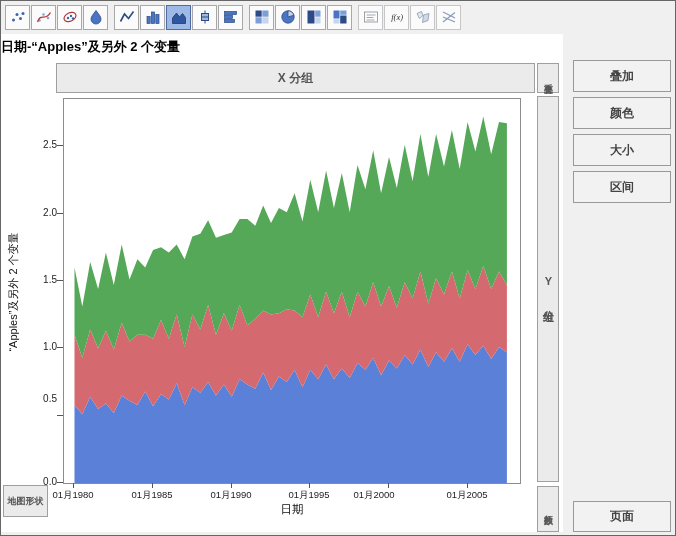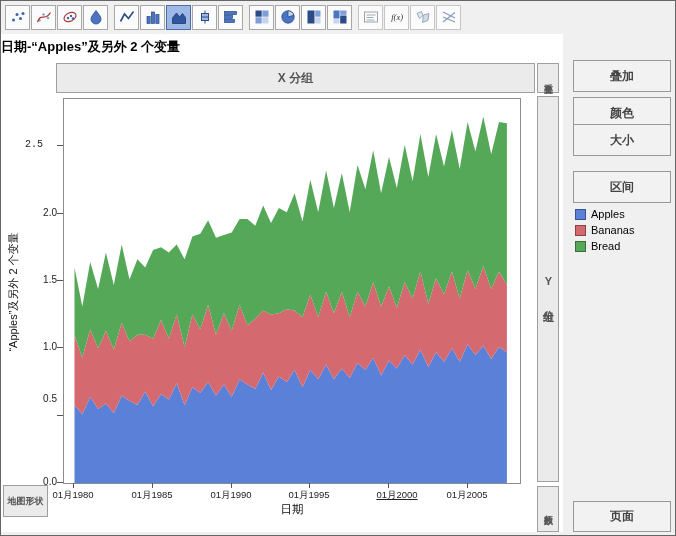--- a/index.html
+++ b/index.html
@@ -23,21 +23,21 @@
   #zone-ovl  { left:536px; top:62px;  width:22px;  height:30px; font-size:9px; }
   #zone-y    { left:536px; top:95px;  width:22px;  height:386px; font-size:11px; }
   #zone-freq { left:536px; top:485px; width:22px;  height:46px; font-size:9px; }
   #zone-map  { left:2px;   top:484px; width:45px;  height:32px; font-size:9px; }
   .vtext { writing-mode:vertical-lr; text-orientation:upright; letter-spacing:1px; }
   .panel-btn { position:absolute; left:572px; width:98px; height:32px; background:#f2f2f2;
                border:1px solid #999; display:flex; align-items:center; justify-content:center;
                font-weight:bold; font-size:12px; color:#444; }
   #btn-stack    { top:59px; }
   #btn-color    { top:96px; }
-  #btn-size     { top:123px; }
+  #btn-size     { top:133px; }
   #btn-interval { top:170px; }
   #btn-page     { top:500px; height:31px; }
   .legend { position:absolute; left:574px; top:205px; }
   .legend-row { display:flex; align-items:center; height:16px; }
   .swatch { width:11px; height:11px; margin-right:5px; border:1px solid rgba(0,0,0,0.35); flex:0 0 auto; }
   .legend-label { font-size:11px; color:#000; }
   .plot-frame { position:absolute; left:62px; top:97px; width:458px; height:386px;
                 background:#fff; border:1px solid #8c8c8c; }
   .x-title { position:absolute; left:62px; top:501px; width:458px; text-align:center;
              font-size:11.5px; color:#111; }
@@ -198,34 +198,20 @@
   <div class="zone" id="zone-map">
     <span>地图形状</span>
   </div>
 
   <div class="panel-btn" id="btn-color">颜色</div>
   <div class="panel-btn" id="btn-stack">叠加</div>
   <div class="panel-btn" id="btn-size">大小</div>
   <div class="panel-btn" id="btn-page">页面</div>
   <div class="panel-btn" id="btn-interval">区间</div>
 
-  <div class="legend">
-      <div class="legend-row">
-        <span class="swatch" style="background: rgb(91, 128, 216);"></span>
-        <span class="legend-label">Apples</span>
-      </div>
-      <div class="legend-row">
-        <span class="swatch" style="background: rgb(212, 105, 111);"></span>
-        <span class="legend-label">Bananas</span>
-      </div>
-      <div class="legend-row">
-        <span class="swatch" style="background: rgb(85, 168, 87);"></span>
-        <span class="legend-label">Bread</span>
-      </div>
-    </div>
 
   <div class="plot-frame">
     <svg id="plot-svg" width="456" height="384">
         <path d="M10.5 305.9 L18.3 315.3 L26.2 297.8 L34.1 309.9 L41.9 304.5 L49.8 313.9 L57.7 296.4 L65.5 301.8 L73.4 305.9 L81.2 292.4 L89.1 307.2 L97.0 295.1 L104.8 300.5 L112.7 284.3 L120.6 305.9 L128.4 288.3 L136.3 293.7 L144.1 282.9 L152.0 296.4 L159.9 285.6 L167.7 297.8 L175.6 280.3 L183.4 285.6 L191.3 289.7 L199.2 273.5 L207.0 291.0 L214.9 277.6 L222.8 282.9 L230.6 270.8 L238.5 288.3 L246.3 270.8 L254.2 280.3 L262.1 265.4 L269.9 280.3 L277.8 269.5 L285.7 278.9 L293.5 264.1 L301.4 270.8 L309.2 258.7 L317.1 276.2 L325.0 261.4 L332.8 269.5 L340.7 256.0 L348.6 265.4 L356.4 250.6 L364.3 268.1 L372.1 253.3 L380.0 262.7 L387.9 249.3 L395.7 262.7 L403.6 245.2 L411.4 256.0 L419.3 246.6 L427.2 260.0 L435.0 247.9 L442.9 253.3 L442.9 384.0 L435.0 384.0 L427.2 384.0 L419.3 384.0 L411.4 384.0 L403.6 384.0 L395.7 384.0 L387.9 384.0 L380.0 384.0 L372.1 384.0 L364.3 384.0 L356.4 384.0 L348.6 384.0 L340.7 384.0 L332.8 384.0 L325.0 384.0 L317.1 384.0 L309.2 384.0 L301.4 384.0 L293.5 384.0 L285.7 384.0 L277.8 384.0 L269.9 384.0 L262.1 384.0 L254.2 384.0 L246.3 384.0 L238.5 384.0 L230.6 384.0 L222.8 384.0 L214.9 384.0 L207.0 384.0 L199.2 384.0 L191.3 384.0 L183.4 384.0 L175.6 384.0 L167.7 384.0 L159.9 384.0 L152.0 384.0 L144.1 384.0 L136.3 384.0 L128.4 384.0 L120.6 384.0 L112.7 384.0 L104.8 384.0 L97.0 384.0 L89.1 384.0 L81.2 384.0 L73.4 384.0 L65.5 384.0 L57.7 384.0 L49.8 384.0 L41.9 384.0 L34.1 384.0 L26.2 384.0 L18.3 384.0 L10.5 384.0 Z" fill="#5b80d8"></path>
         <path d="M10.5 235.8 L18.3 258.7 L26.2 230.4 L34.1 249.3 L41.9 231.7 L49.8 250.6 L57.7 223.7 L65.5 242.5 L73.4 235.8 L81.2 235.8 L89.1 239.8 L97.0 221.0 L104.8 239.8 L112.7 215.6 L120.6 247.9 L128.4 215.6 L136.3 230.4 L144.1 206.1 L152.0 235.8 L159.9 214.2 L167.7 231.7 L175.6 206.1 L183.4 226.4 L191.3 219.6 L199.2 211.5 L207.0 215.6 L214.9 214.2 L222.8 210.2 L230.6 211.5 L238.5 218.3 L246.3 195.4 L254.2 218.3 L262.1 192.7 L269.9 214.2 L277.8 192.7 L285.7 218.3 L293.5 192.7 L301.4 207.5 L309.2 183.2 L317.1 207.5 L325.0 187.3 L332.8 208.8 L340.7 183.2 L348.6 199.4 L356.4 172.5 L364.3 204.8 L372.1 179.2 L380.0 195.4 L387.9 172.5 L395.7 199.4 L403.6 171.1 L411.4 190.0 L419.3 167.1 L427.2 190.0 L435.0 172.5 L442.9 185.9 L442.9 253.3 L435.0 247.9 L427.2 260.0 L419.3 246.6 L411.4 256.0 L403.6 245.2 L395.7 262.7 L387.9 249.3 L380.0 262.7 L372.1 253.3 L364.3 268.1 L356.4 250.6 L348.6 265.4 L340.7 256.0 L332.8 269.5 L325.0 261.4 L317.1 276.2 L309.2 258.7 L301.4 270.8 L293.5 264.1 L285.7 278.9 L277.8 269.5 L269.9 280.3 L262.1 265.4 L254.2 280.3 L246.3 270.8 L238.5 288.3 L230.6 270.8 L222.8 282.9 L214.9 277.6 L207.0 291.0 L199.2 273.5 L191.3 289.7 L183.4 285.6 L175.6 280.3 L167.7 297.8 L159.9 285.6 L152.0 296.4 L144.1 282.9 L136.3 293.7 L128.4 288.3 L120.6 305.9 L112.7 284.3 L104.8 300.5 L97.0 295.1 L89.1 307.2 L81.2 292.4 L73.4 305.9 L65.5 301.8 L57.7 296.4 L49.8 313.9 L41.9 304.5 L34.1 309.9 L26.2 297.8 L18.3 315.3 L10.5 305.9 Z" fill="#d4696f"></path>
         <path d="M10.5 168.4 L18.3 207.5 L26.2 163.0 L34.1 190.0 L41.9 153.6 L49.8 185.9 L57.7 145.5 L65.5 180.5 L73.4 160.3 L81.2 168.4 L89.1 150.9 L97.0 148.2 L104.8 153.6 L112.7 145.5 L120.6 160.3 L128.4 137.4 L136.3 134.7 L144.1 121.3 L152.0 138.8 L159.9 136.1 L167.7 133.4 L175.6 119.9 L183.4 119.9 L191.3 126.7 L199.2 106.4 L207.0 124.0 L214.9 109.1 L222.8 113.2 L230.6 94.3 L238.5 122.6 L246.3 80.8 L254.2 113.2 L262.1 71.4 L269.9 109.1 L277.8 74.1 L285.7 113.2 L293.5 66.0 L301.4 90.3 L309.2 51.2 L317.1 94.3 L325.0 57.9 L332.8 88.9 L340.7 45.8 L348.6 82.2 L356.4 35.0 L364.3 78.1 L372.1 35.0 L380.0 67.4 L387.9 31.0 L395.7 70.1 L403.6 22.9 L411.4 52.5 L419.3 17.5 L427.2 55.2 L435.0 22.9 L442.9 24.3 L442.9 185.9 L435.0 172.5 L427.2 190.0 L419.3 167.1 L411.4 190.0 L403.6 171.1 L395.7 199.4 L387.9 172.5 L380.0 195.4 L372.1 179.2 L364.3 204.8 L356.4 172.5 L348.6 199.4 L340.7 183.2 L332.8 208.8 L325.0 187.3 L317.1 207.5 L309.2 183.2 L301.4 207.5 L293.5 192.7 L285.7 218.3 L277.8 192.7 L269.9 214.2 L262.1 192.7 L254.2 218.3 L246.3 195.4 L238.5 218.3 L230.6 211.5 L222.8 210.2 L214.9 214.2 L207.0 215.6 L199.2 211.5 L191.3 219.6 L183.4 226.4 L175.6 206.1 L167.7 231.7 L159.9 214.2 L152.0 235.8 L144.1 206.1 L136.3 230.4 L128.4 215.6 L120.6 247.9 L112.7 215.6 L104.8 239.8 L97.0 221.0 L89.1 239.8 L81.2 235.8 L73.4 235.8 L65.5 242.5 L57.7 223.7 L49.8 250.6 L41.9 231.7 L34.1 249.3 L26.2 230.4 L18.3 258.7 L10.5 235.8 Z" fill="#55a857"></path>
       </svg>
   </div>
 
   <div class="x-title">日期</div>
@@ -234,26 +220,26 @@
     <div style="position: absolute; left: 24px; top: 475px; width: 32px; text-align: right; font-size: 10px; color: rgb(34, 34, 34);">0.0</div>
     <div style="position: absolute; left: 56px; top: 414px; width: 6px; height: 1px; background: rgb(85, 85, 85);"></div>
     <div style="position: absolute; left: 24px; top: 392px; width: 32px; text-align: right; font-size: 10px; color: rgb(34, 34, 34);">0.5</div>
     <div style="position: absolute; left: 56px; top: 346px; width: 6px; height: 1px; background: rgb(85, 85, 85);"></div>
     <div style="position: absolute; left: 24px; top: 340px; width: 32px; text-align: right; font-size: 10px; color: rgb(34, 34, 34);">1.0</div>
     <div style="position: absolute; left: 56px; top: 279px; width: 6px; height: 1px; background: rgb(85, 85, 85);"></div>
     <div style="position: absolute; left: 24px; top: 273px; width: 32px; text-align: right; font-size: 10px; color: rgb(34, 34, 34);">1.5</div>
     <div style="position: absolute; left: 56px; top: 212px; width: 6px; height: 1px; background: rgb(85, 85, 85);"></div>
     <div style="position: absolute; left: 24px; top: 206px; width: 32px; text-align: right; font-size: 10px; color: rgb(34, 34, 34);">2.0</div>
     <div style="position: absolute; left: 56px; top: 144px; width: 6px; height: 1px; background: rgb(85, 85, 85);"></div>
-    <div style="position: absolute; left: 24px; top: 138px; width: 32px; text-align: left; font-size: 10px; color: rgb(34, 34, 34); font-family: Liberation Mono, monospace;">2.5</div>
+    <div style="position: absolute; left: 24px; top: 138px; width: 32px; text-align: right; font-size: 10px; color: rgb(34, 34, 34);">2.5</div>
     <div style="position: absolute; left: 72px; top: 482px; width: 1px; height: 5px; background: rgb(85, 85, 85);"></div>
     <div style="position: absolute; left: 42px; top: 488px; width: 60px; text-align: center; font-size: 9.5px; color: rgb(34, 34, 34);">01月1980</div>
     <div style="position: absolute; left: 151px; top: 482px; width: 1px; height: 5px; background: rgb(85, 85, 85);"></div>
     <div style="position: absolute; left: 121px; top: 488px; width: 60px; text-align: center; font-size: 9.5px; color: rgb(34, 34, 34);">01月1985</div>
     <div style="position: absolute; left: 230px; top: 482px; width: 1px; height: 5px; background: rgb(85, 85, 85);"></div>
     <div style="position: absolute; left: 200px; top: 488px; width: 60px; text-align: center; font-size: 9.5px; color: rgb(34, 34, 34);">01月1990</div>
     <div style="position: absolute; left: 308px; top: 482px; width: 1px; height: 5px; background: rgb(85, 85, 85);"></div>
     <div style="position: absolute; left: 278px; top: 488px; width: 60px; text-align: center; font-size: 9.5px; color: rgb(34, 34, 34);">01月1995</div>
     <div style="position: absolute; left: 387px; top: 482px; width: 1px; height: 5px; background: rgb(85, 85, 85);"></div>
-    <div style="position: absolute; left: 366px; top: 488px; width: 60px; text-align: center; font-size: 9.5px; color: rgb(34, 34, 34); text-decoration: underline;">01月2000</div>
+    <div style="position: absolute; left: 343px; top: 488px; width: 60px; text-align: center; font-size: 9.5px; color: rgb(34, 34, 34);">01月2000</div>
     <div style="position: absolute; left: 466px; top: 482px; width: 1px; height: 5px; background: rgb(85, 85, 85);"></div>
     <div style="position: absolute; left: 436px; top: 488px; width: 60px; text-align: center; font-size: 9.5px; color: rgb(34, 34, 34);">01月2005</div>
   </div>
 
 </body></html>

